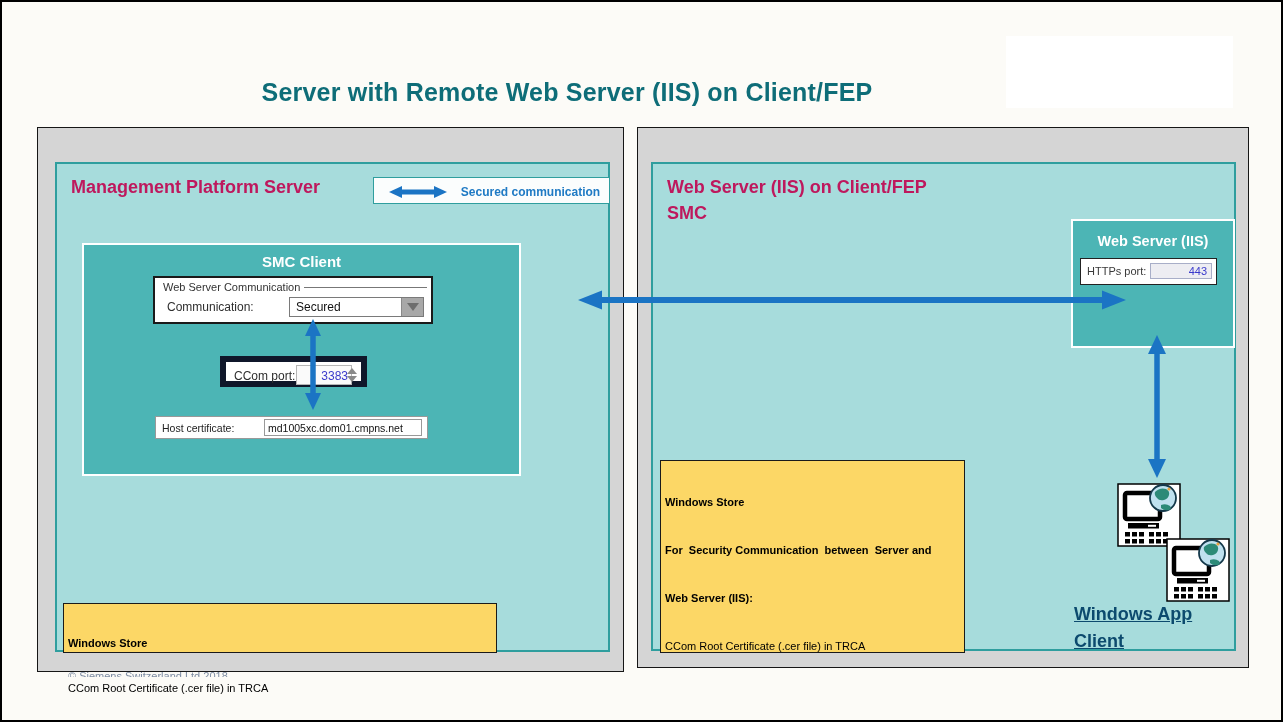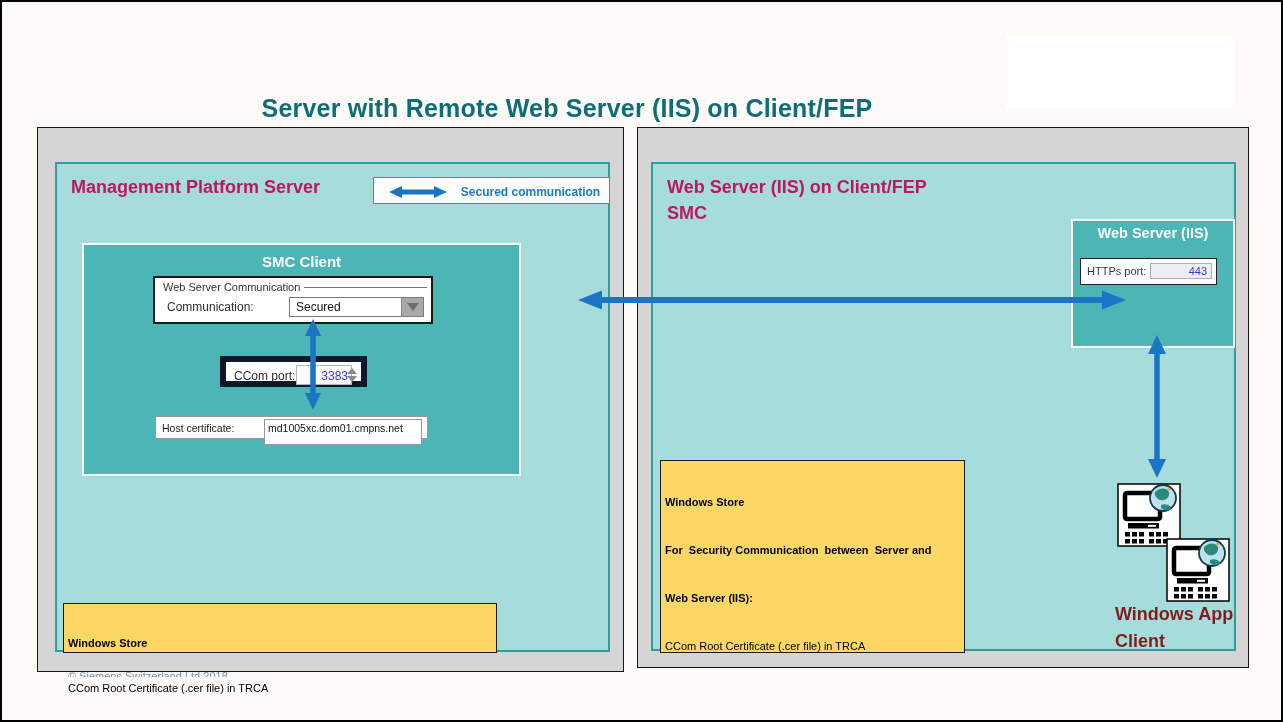--- a/index.html
+++ b/index.html
@@ -3,21 +3,21 @@
 <meta charset="utf-8">
 <style>
   html,body{margin:0;padding:0;background:#e8e8e8;}
   .page{
     position:relative; width:1283px; height:722px; margin:0 auto;
     background:#fcfbf7; border:2px solid #000; box-sizing:border-box;
     font-family:"Liberation Sans", sans-serif; overflow:hidden;
   }
   .title{
     position:absolute; left:30px; top:76px; width:1070px; text-align:center;
-    font-size:25px; font-weight:bold; color:#0e6d78; letter-spacing:.2px;margin-top:16px;
+    font-size:25px; font-weight:bold; color:#0e6d78; letter-spacing:.2px;
   }
   .white-box{position:absolute; left:1004px; top:34px; width:227px; height:72px; background:#ffffff;}
   .outer-panel{position:absolute; background:#d5d5d5; border:1px solid #161616;}
   .outer-left{left:35px; top:125px; width:585px; height:543px;}
   .outer-right{left:635px; top:125px; width:610px; height:539px;}
   .inner-panel{position:absolute; background:#a7dcdc; border:2px solid #2f9e9e; box-sizing:border-box;}
   .inner-left{left:17px; top:34px; width:555px; height:490px;}
   .inner-right{left:13px; top:34px; width:585px; height:489px;}
   .panel-header{
     position:absolute; left:14px; top:10px;
@@ -69,57 +69,57 @@
   .spin-field span{position:absolute; right:3px; top:3px; font-size:12px; color:#3a3acc;}
   .spinner{position:absolute; right:3px; top:3px; width:13px; height:20px; display:flex; flex-direction:column; align-items:center; justify-content:center; gap:2px;}
   .tri-up{width:0;height:0;border-left:5px solid transparent;border-right:5px solid transparent;border-bottom:6px solid #8a8a8a;}
   .tri-dn{width:0;height:0;border-left:5px solid transparent;border-right:5px solid transparent;border-top:6px solid #8a8a8a;}
   .host-box{
     position:absolute; left:71px; top:171px; width:273px; height:23px;
     background:#ffffff; border:1px solid #999; box-sizing:border-box;
   }
   .host-label{position:absolute; left:6px; top:5px; font-size:10.5px; color:#222;}
   .host-field{
-    position:absolute; left:108px; top:2px; width:158px; height:26px;
+    position:absolute; left:108px; top:2px; width:158px; height:17px;
     border:1px solid #999; box-sizing:border-box; background:#fff;
     font-size:10.5px; color:#111; padding:2px 0 0 3px;
   }
   
   .note{
     position:absolute; background:#fcd766; border:1.5px solid #1a1a1a; box-sizing:border-box;
     font-size:11px; color:#000; padding:1px 4px; white-space:pre-wrap;
   }
   .note-left{left:6px; top:439px; width:434px; height:50px; line-height:15.3px;}
   .note-right{left:7px; top:296px; width:305px; height:193px; line-height:16px;}
   .note .b{font-weight:bold;}
   .note .line{white-space:pre-wrap;}
   .note .blank{height:16px;}
   
   .ws-box{
     position:absolute; left:418px; top:55px; width:164px; height:129px;
     background:#4cb5b5; border:2.5px solid #ffffff; box-sizing:border-box;
   }
-  .ws-title{margin-top:4px; text-align:center; font-size:14.5px; font-weight:bold; color:#ffffff;}
+  .ws-title{margin-top:12px; text-align:center; font-size:14.5px; font-weight:bold; color:#ffffff;}
   .https-box{
     position:absolute; left:7px; top:37px; width:137px; height:27px;
     background:#ffffff; border:1.5px solid #222; box-sizing:border-box;
   }
   .https-label{position:absolute; left:6px; top:6px; font-size:11px; color:#3a3a3a;}
   .https-field{
     position:absolute; right:4px; top:4px; width:62px; height:16px;
     background:#ededf2; border:1px solid #a8aec8; box-sizing:border-box;
   }
   .https-field span{position:absolute; right:4px; top:1px; font-size:11px; color:#3a3acc;}
   
   .ws-icon{position:absolute; width:64px; height:64px;}
   .icon1{left:464px; top:319px;}
   .icon2{left:513px; top:374px;}
   .client-label{
-    position:absolute; left:462px; top:437px; font-size:18px; font-weight:bold;
-    color:#7f1d1d; line-height:27px;
+    position:absolute; left:421px; top:437px; font-size:18px; font-weight:bold;
+    color:#0c4a6e; line-height:27px;text-decoration:underline;
   }
   .arrow-svg{position:absolute; z-index:10;}
   .copyright{
     position:absolute; left:66px; top:668px; width:260px; height:7px; overflow:hidden;
     font-size:11px; color:#7d8ca2;
   }
 </style>
 </head>
 <body>
 

